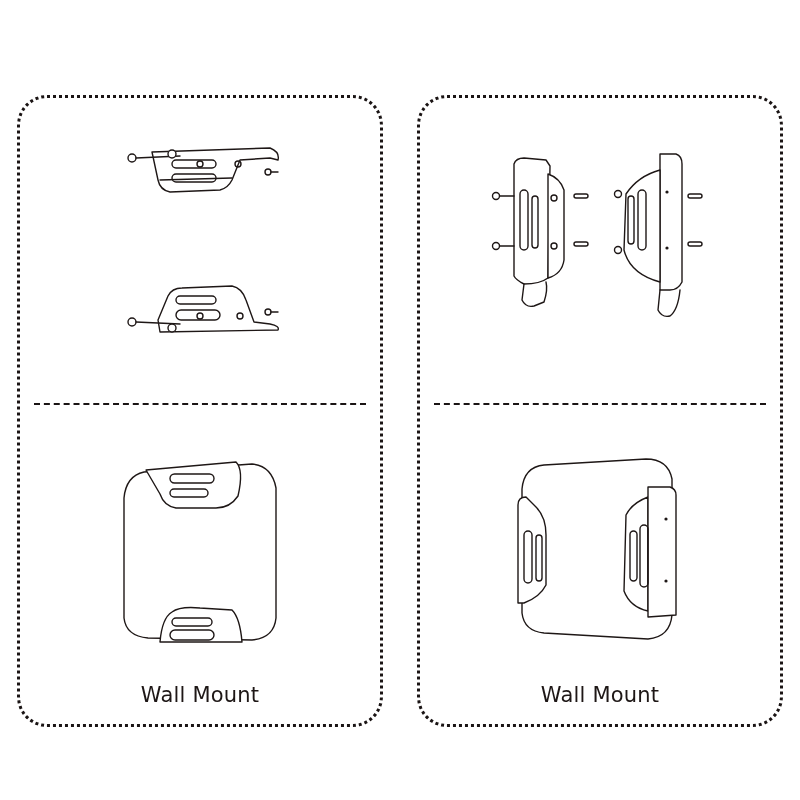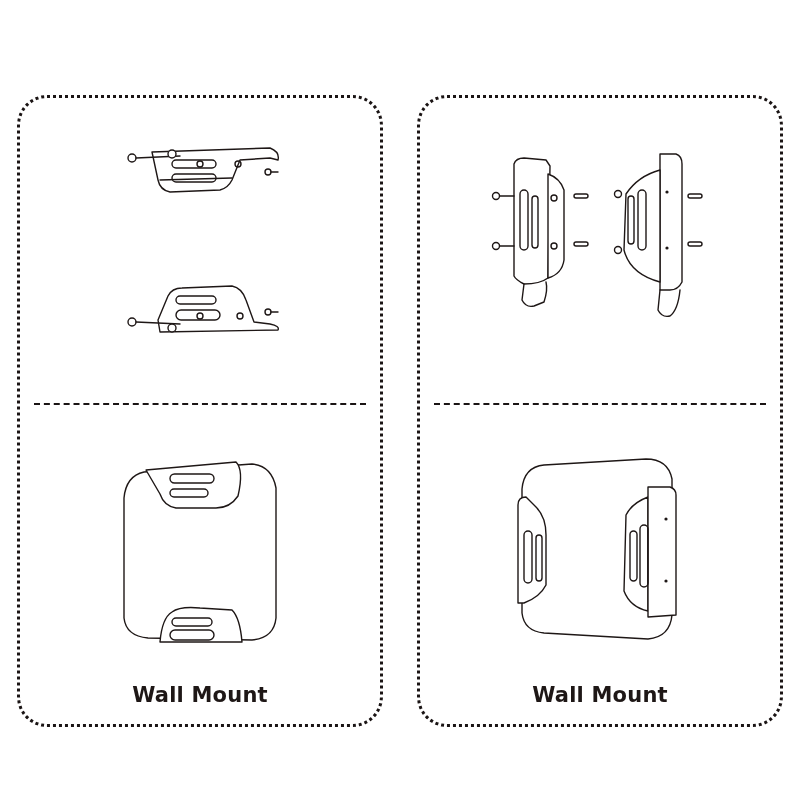--- a/index.html
+++ b/index.html
@@ -5,21 +5,21 @@
   html, body { margin: 0; padding: 0; background: #ffffff; }
   body { width: 800px; height: 800px; position: relative; overflow: hidden;
          font-family: "DejaVu Sans", "Liberation Sans", sans-serif; }
   .panel { position: absolute; top: 95px; width: 366px; height: 632px;
            box-sizing: border-box; border: 3px dotted #1a1414; border-radius: 30px; }
   .panel.left { left: 17px; }
   .panel.right { left: 417px; }
   .divider { position: absolute; left: 14px; right: 14px; top: 305px;
              border-top: 2px dashed #1a1414; height: 0; }
   .label { position: absolute; left: 0; right: 0; top: 585px; text-align: center;
-           font-weight: bold; font-size: 21px; color: #1e1716; letter-spacing: 0.2px; }
+           font-weight: normal; font-size: 21px; color: #1e1716; letter-spacing: 0.2px; }
   svg { position: absolute; overflow: visible; }
   .ink { fill: none; stroke: #1e1716; stroke-width: 1.4; stroke-linejoin: round; stroke-linecap: round; }
   .inkf { fill: #1e1716; stroke: none; }
   .white { fill: #ffffff; stroke: #1e1716; stroke-width: 1.4; stroke-linejoin: round; }
 </style>
 </head>
 <body>
 
 <div class="panel left">
   <div class="divider"></div>

